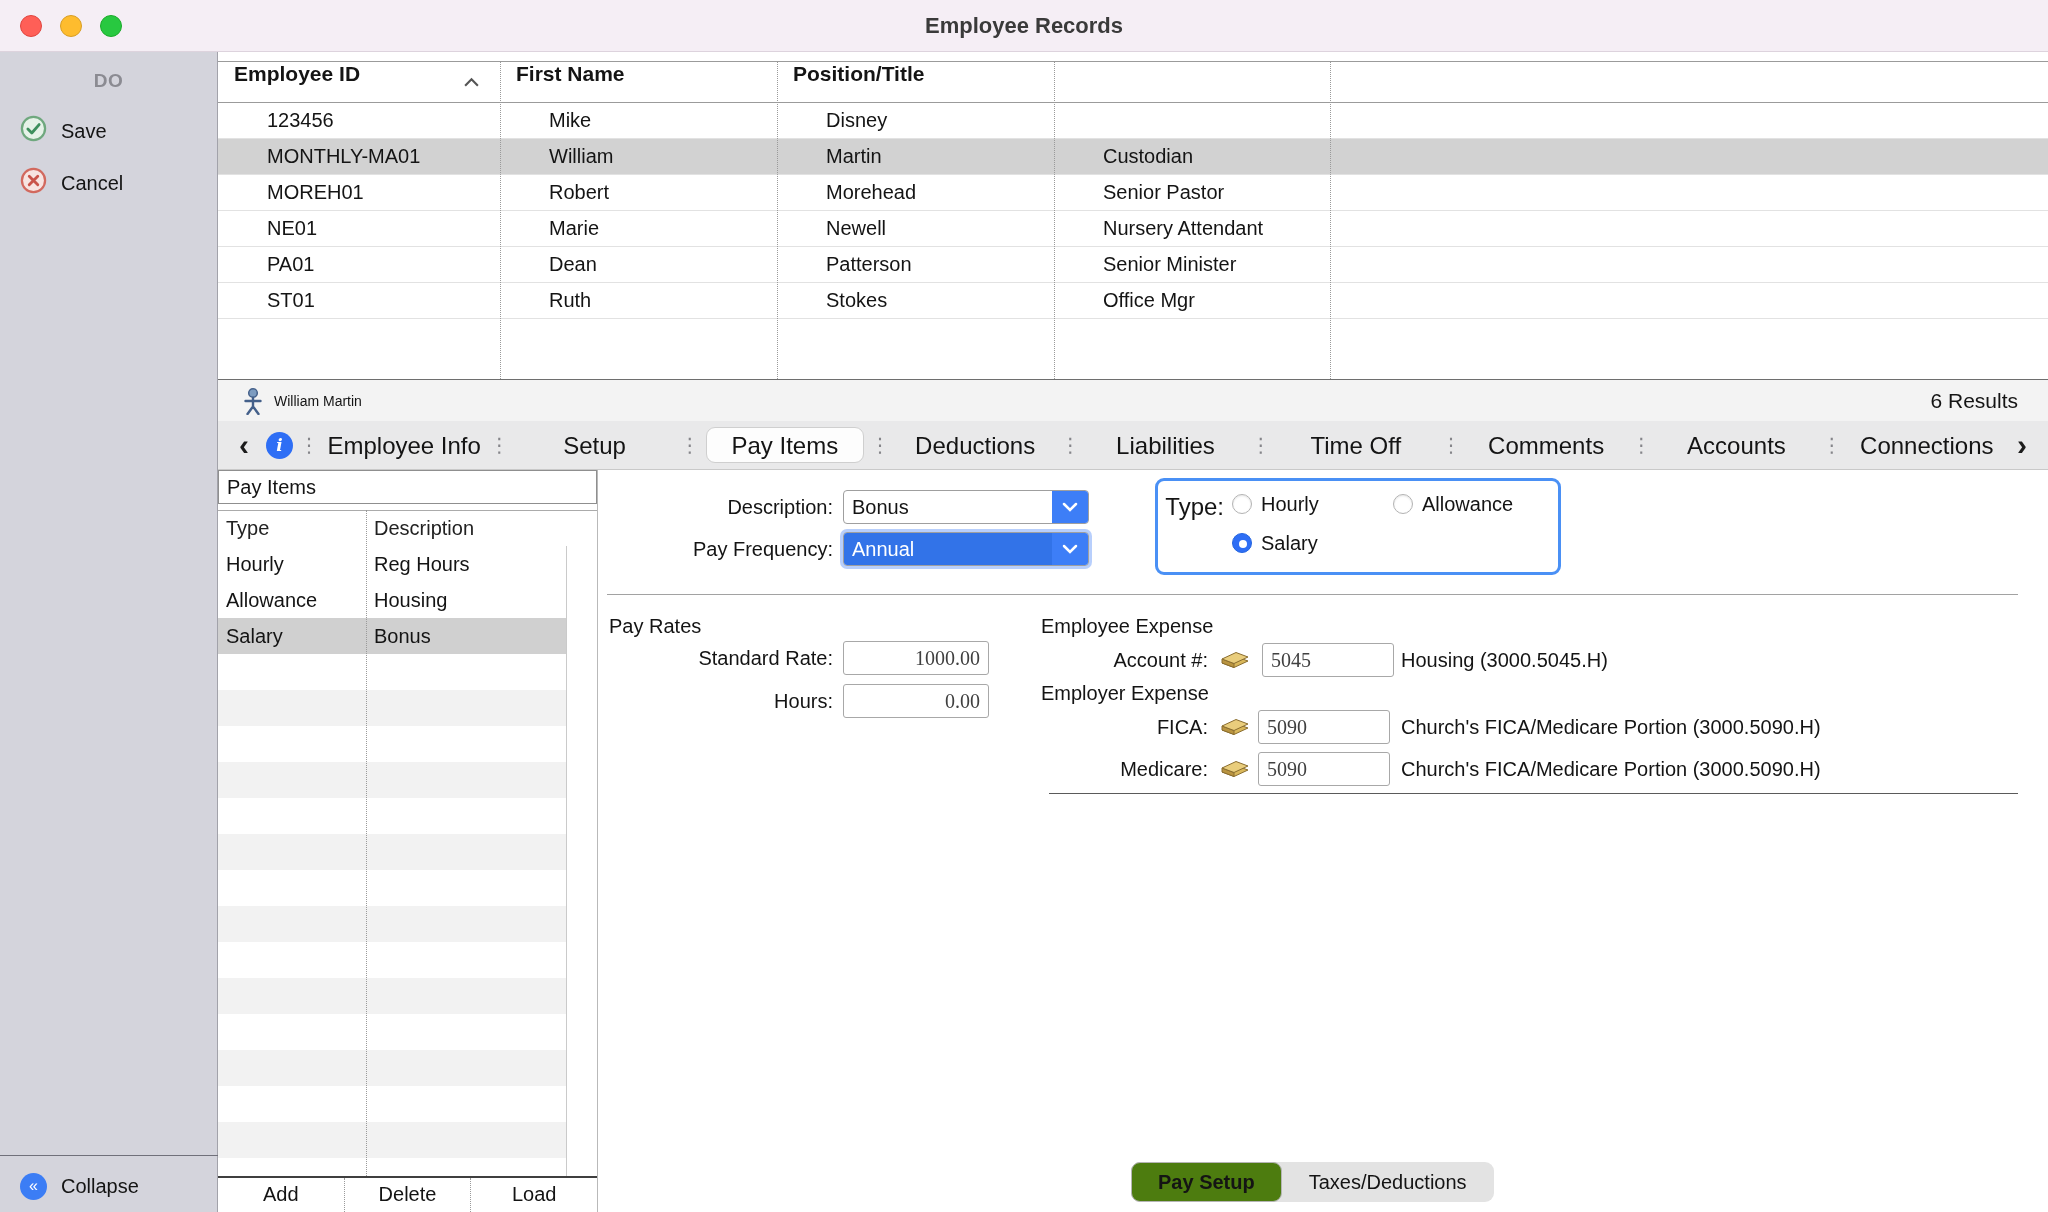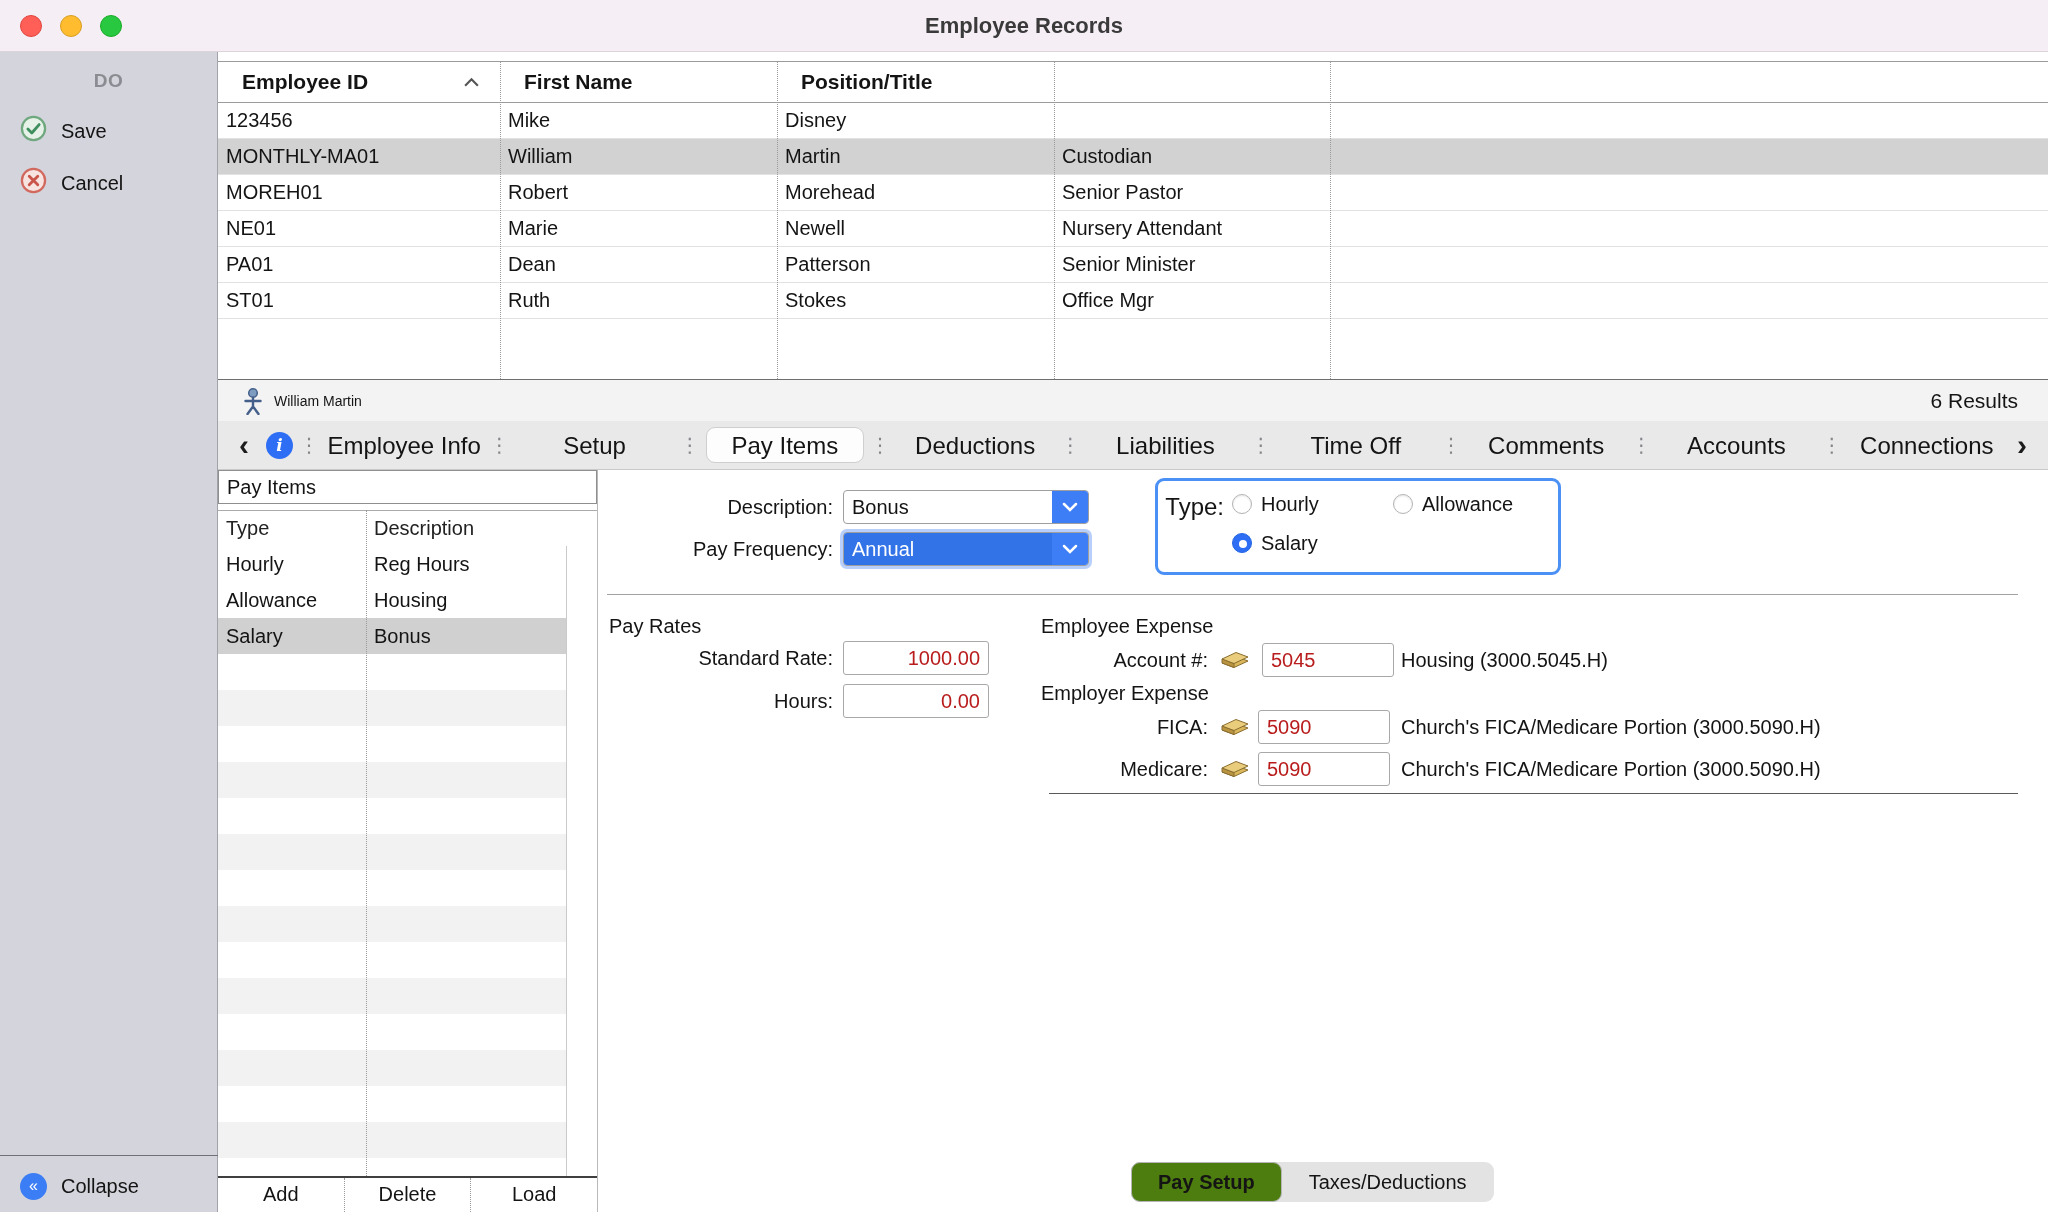--- a/index.html
+++ b/index.html
@@ -26,23 +26,23 @@
   .side-item.cancel  { top:114px; }
   .side-item.collapse{ top:1117px; }
   .sidebar-divider { position:absolute; left:0; top:1103px; width:218px; border-top:1px solid #70707a; }
   .collapse-icon { width:27px; height:27px; border-radius:50%; background:#3b7df5; color:#fff;
                    display:flex; align-items:center; justify-content:center; font-size:16px; line-height:1; }
 
   
   .emp-table { position:absolute; left:218px; top:52px; width:1830px; height:327px; background:#fff; }
   .ehead { position:absolute; left:0; top:9px; width:100%; height:42px; display:flex;
            border-top:1px solid #9b9b9b; border-bottom:1px solid #9b9b9b; background:#fff; }
-  .ehcell { display:flex; align-items:center; padding-left:24px; font-weight:bold; font-size:21px; }
+  .ehcell { display:flex; padding-left:16px; font-weight:bold; font-size:21px; }
   .erows { position:absolute; left:0; top:51px; width:100%; }
-  .erow { display:flex; height:36px; border-bottom:1px solid #e2e2e2; background:#fff; }
+  .erow { display:flex; height:36px; border-bottom:1px solid #e2e2e2; background:#fff;padding-left:41px; }
   .erow.selected { background:#d2d2d2; }
   .ecell { line-height:35px; padding-left:8px; font-size:20px; white-space:nowrap; overflow:hidden; }
   .c0{width:282px;} .c1{width:277px;} .c2{width:277px;} .c3{width:276px;} .cfill{flex:1;}
   .vline { position:absolute; top:9px; height:318px; border-left:1px dotted #9a9a9a; }
   .vl0{left:282px;} .vl1{left:559px;} .vl2{left:836px;} .vl3{left:1112px;}
   .sort-caret { margin-left:auto; margin-right:20px; display:flex; align-items:center; }
 
   
   .record-bar { position:absolute; left:218px; top:379px; width:1830px; height:42px; background:#f3f3f3;
                 border-top:1px solid #6e6e6e; display:flex; align-items:center; }
@@ -95,21 +95,21 @@
 
   .combo { position:absolute; width:246px; height:34px; background:#fff; border:1px solid #9f9f9f;
            border-radius:4px; display:flex; align-items:stretch; }
   .combo-text { flex:1; line-height:32px; padding-left:8px; font-size:20px; position:relative; overflow:hidden; }
   .combo-text.sel { background:#3273e8; color:#fff; border-radius:3px 0 0 3px; }
   .combo-btn { width:36px; background:#3d7ef7; border-radius:0 3px 3px 0;
                display:flex; align-items:center; justify-content:center; }
   .combo.focused { box-shadow:0 0 0 3px rgba(77,134,247,.40); }
 
   .field { position:absolute; height:34px; border:1px solid #a8a8a8; border-radius:3px; background:#fff;
-           font-family:Liberation Sans, sans-serif; font-size:20px; padding:0 8px; color:#b91c1c; }
+           font-family:Liberation Serif, serif; font-size:20px; padding:0 8px; color:#404040; }
   .field.num { text-align:right; }
 
   .type-group { position:absolute; left:557px; top:8px; width:406px; height:97px;
                 border:3px solid #4a90f5; border-radius:9px; }
   .tg-label { position:absolute; left:0; top:13px; width:66px; text-align:right; font-size:24px; line-height:26px; }
   .tg-row { position:absolute; display:flex; align-items:center; gap:9px; height:26px; font-size:20px; }
   .radio { width:20px; height:20px; border-radius:50%; background:#fff; border:1px solid #b3b3b3;
            box-shadow:inset 0 1px 2px rgba(0,0,0,.10); position:relative; flex:0 0 auto; }
   .radio.checked { background:#2e6ef5; border-color:#2465e0; box-shadow:none; }
   .radio.checked::after { content:''; position:absolute; left:6px; top:6px; width:8px; height:8px;

